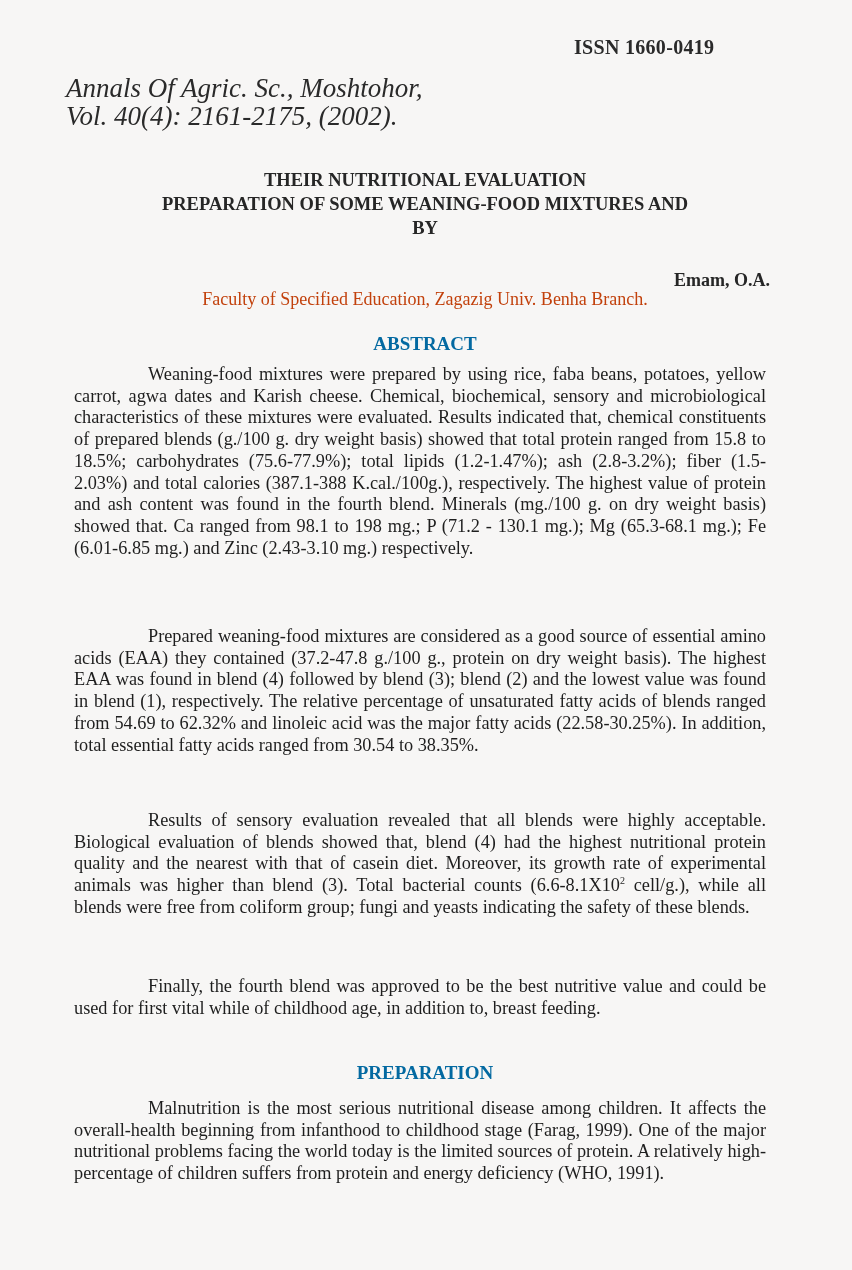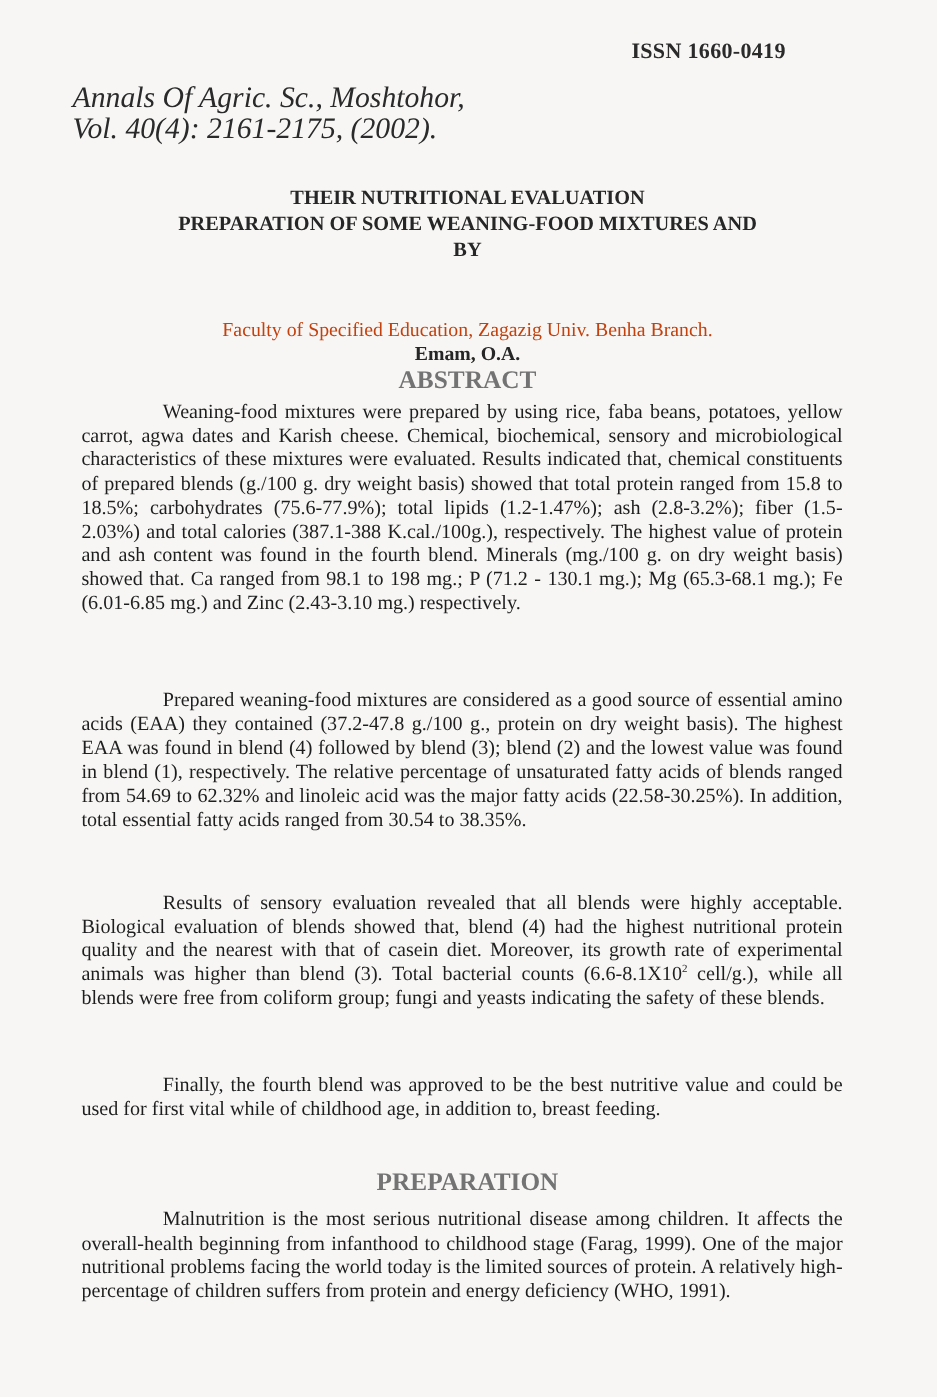--- a/index.html
+++ b/index.html
@@ -17,30 +17,30 @@
   .journal {
     position: absolute; left: 66px; top: 74px;
     font-style: italic; font-size: 27px; line-height: 28px; color: #2a2a2a;
   }
   .title-block {
     position: absolute; left: 80px; top: 168px; width: 690px;
     text-align: center; font-weight: bold; font-size: 18.5px; line-height: 24px;
     color: #262626;
   }
   .author {
-    position: absolute; left: 80px; top: 270px; width: 690px; text-align: center;
-    font-weight: bold; font-size: 18px; color: #262626; margin-top: 41px;
+    position: absolute; left: 80px; top: 270px; width: 690px; text-align: right;
+    font-weight: bold; font-size: 18px; color: #262626;
   }
   .affiliation {
     position: absolute; left: 80px; top: 289px; width: 690px; text-align: center;
     font-size: 18px; color: #c2410c;
   }
   .heading {
     position: absolute; left: 80px; width: 690px; text-align: center;
-    font-weight: bold; font-size: 23px; color: #737373;
+    font-weight: bold; font-size: 19px; color: #0369a1;
   }
   .para {
     position: absolute; left: 74px; width: 692px;
     font-size: 18.3px; line-height: 21.7px; text-align: justify;
     text-indent: 74px; color: #1e1e1e;
   }
   sup { font-size: 10px; line-height: 0; }
 </style>
 </head>
 <body>

